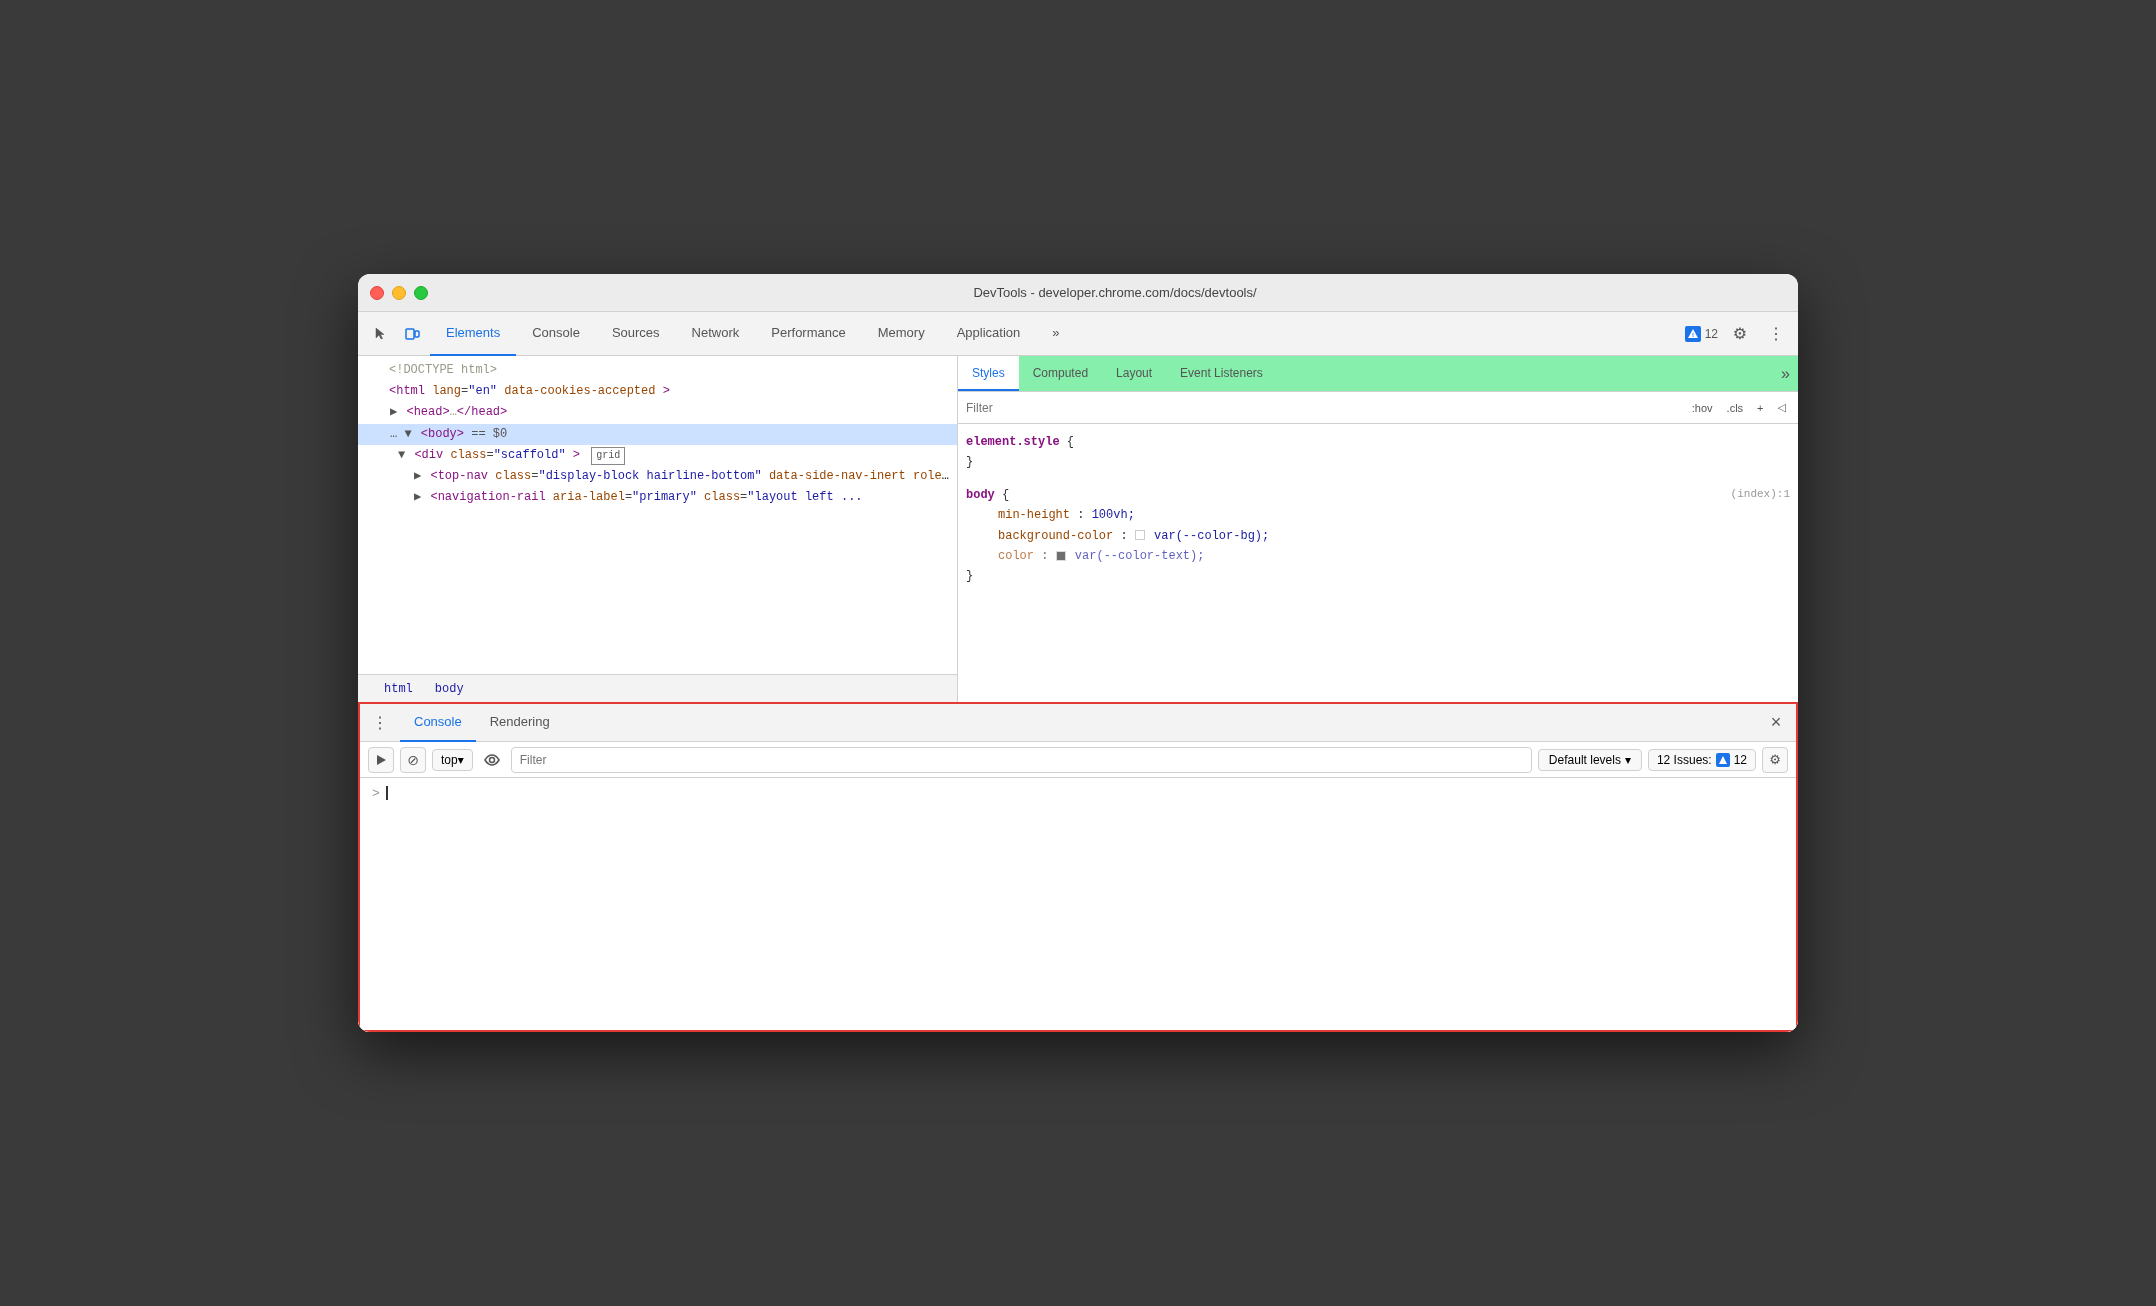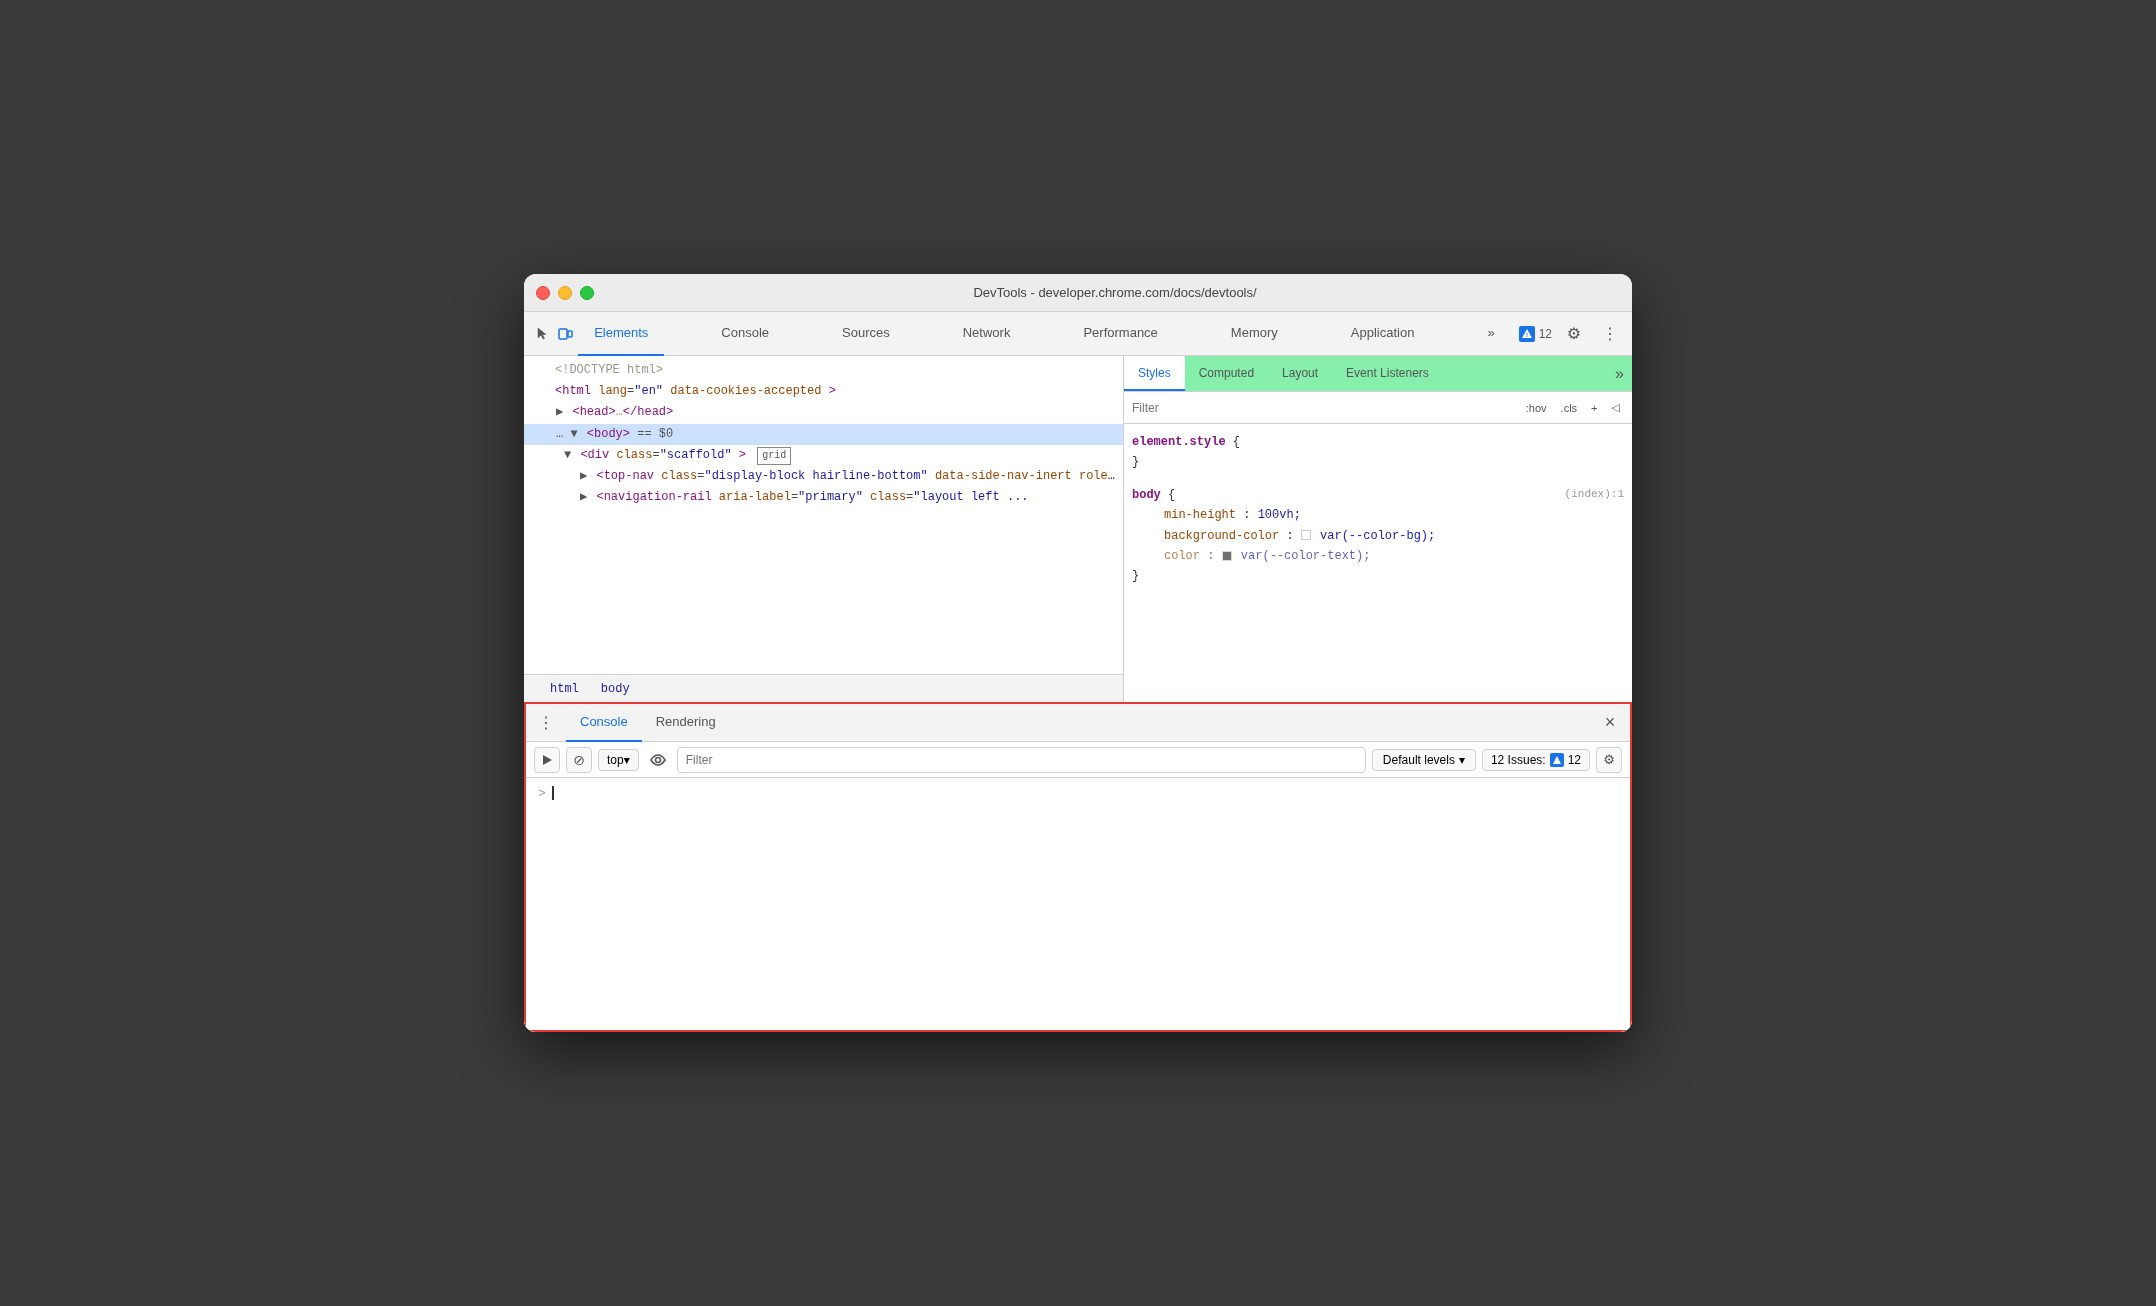--- a/index.html
+++ b/index.html
@@ -5,21 +5,21 @@
     * { box-sizing: border-box; margin: 0; padding: 0; }
     body {
       background: #3a3a3a;
       display: flex;
       justify-content: center;
       align-items: center;
       min-height: 100vh;
       font-family: -apple-system, BlinkMacSystemFont, 'Segoe UI', sans-serif;
     }
     .window {
-      width: 1108px;
+      width: 1440px;
       border-radius: 12px;
       overflow: hidden;
       box-shadow: 0 20px 60px rgba(0,0,0,0.6);
       background: #ffffff;
     }
     
     .title-bar {
       background: #ececec;
       height: 38px;
       display: flex;
@@ -73,21 +73,20 @@
       cursor: pointer;
       border: none;
       background: transparent;
       color: #555;
       font-size: 16px;
     }
     .tab-bar {
       display: flex;
       align-items: stretch;
       height: 44px;
-      gap: 41px;
     }
     .tab {
       padding: 0 16px;
       display: flex;
       align-items: center;
       font-size: 13px;
       color: #555;
       cursor: pointer;
       border-bottom: 2px solid transparent;
       white-space: nowrap;

